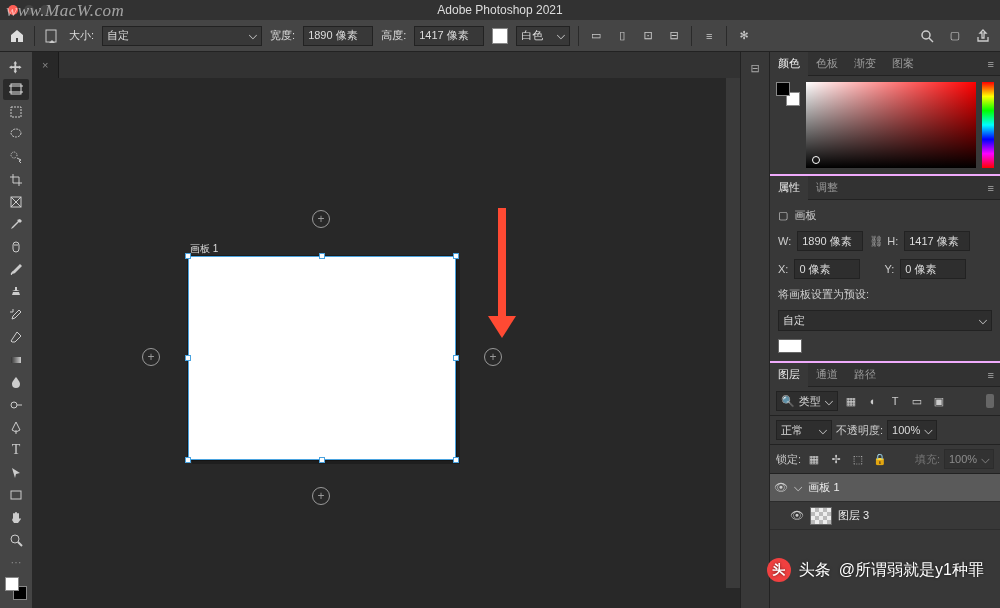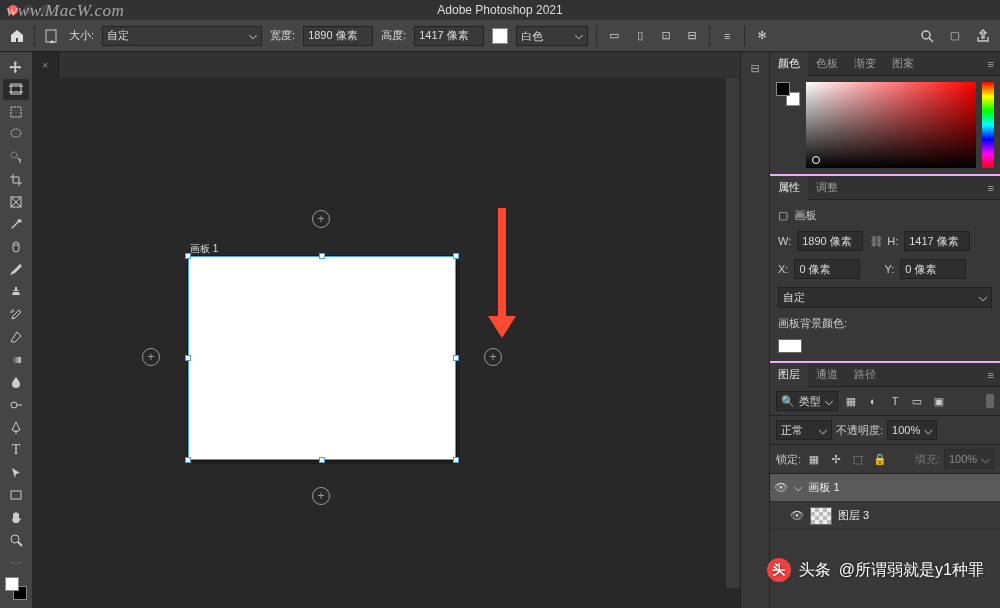--- a/index.html
+++ b/index.html
@@ -107,21 +107,21 @@
   <span class="opt-label">大小:</span>
   <div class="opt-input opt-dd">
       <span>自定</span>
       <span>⌵</span>
     </div>
   <span class="opt-label">宽度:</span>
   <input class="opt-input opt-num" value="1890 像素" style="">
   <span class="opt-label">高度:</span>
   <input class="opt-input opt-num" value="1417 像素" style="">
   <div class="swatch"></div>
-  <div class="opt-input" style="width:72px;display:flex;justify-content:space-between;align-items:flex-start">
+  <div class="opt-input" style="width:54px;display:flex;justify-content:space-between;align-items:center">
       <span>白色</span>
       <span>⌵</span>
     </div>
   <div class="opt-sep"></div>
   <div class="opt-ico">▭</div>
   <div class="opt-ico">▯</div>
   <div class="opt-ico">⊡</div>
   <div class="opt-ico">⊟</div>
   <div class="opt-sep"></div>
   <div class="opt-ico">≡</div>
@@ -345,25 +345,25 @@
           <span>H:</span>
           <input class="pinput" value="1417 像素" style="">
         </div>
         <div class="prow">
           <span>X:</span>
           <input class="pinput" value="0 像素" style="">
           <span class="link"></span>
           <span>Y:</span>
           <input class="pinput" value="0 像素" style="">
         </div>
+        <div>将画板设置为预设:</div>
         <div class="pselect">
             <span>自定</span>
             <span>⌵</span>
           </div>
-        <div>画板背景颜色:</div>
         <div class="small-sw"></div>
       </div>
     </div>
 
     <div class="section layerspanel">
       <div class="ptabs">
         <div class="ptab active">图层</div>
         <div class="ptab">通道</div>
         <div class="ptab">路径</div>
         <div class="ptab-menu">≡</div>

